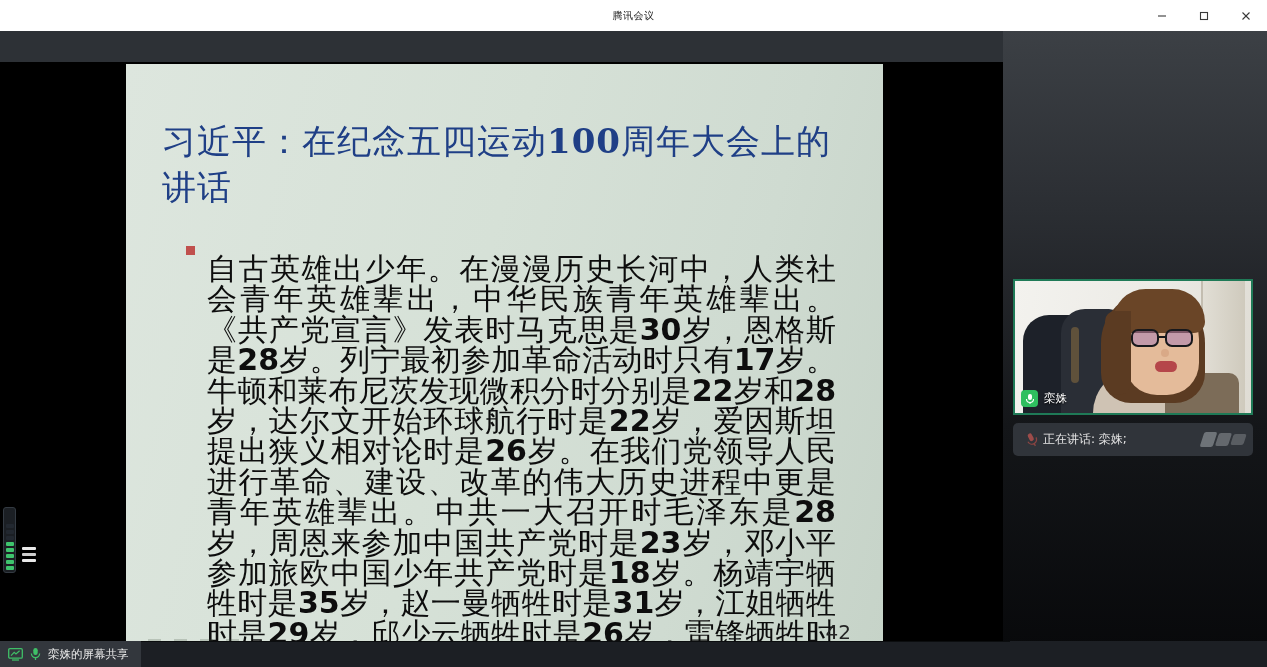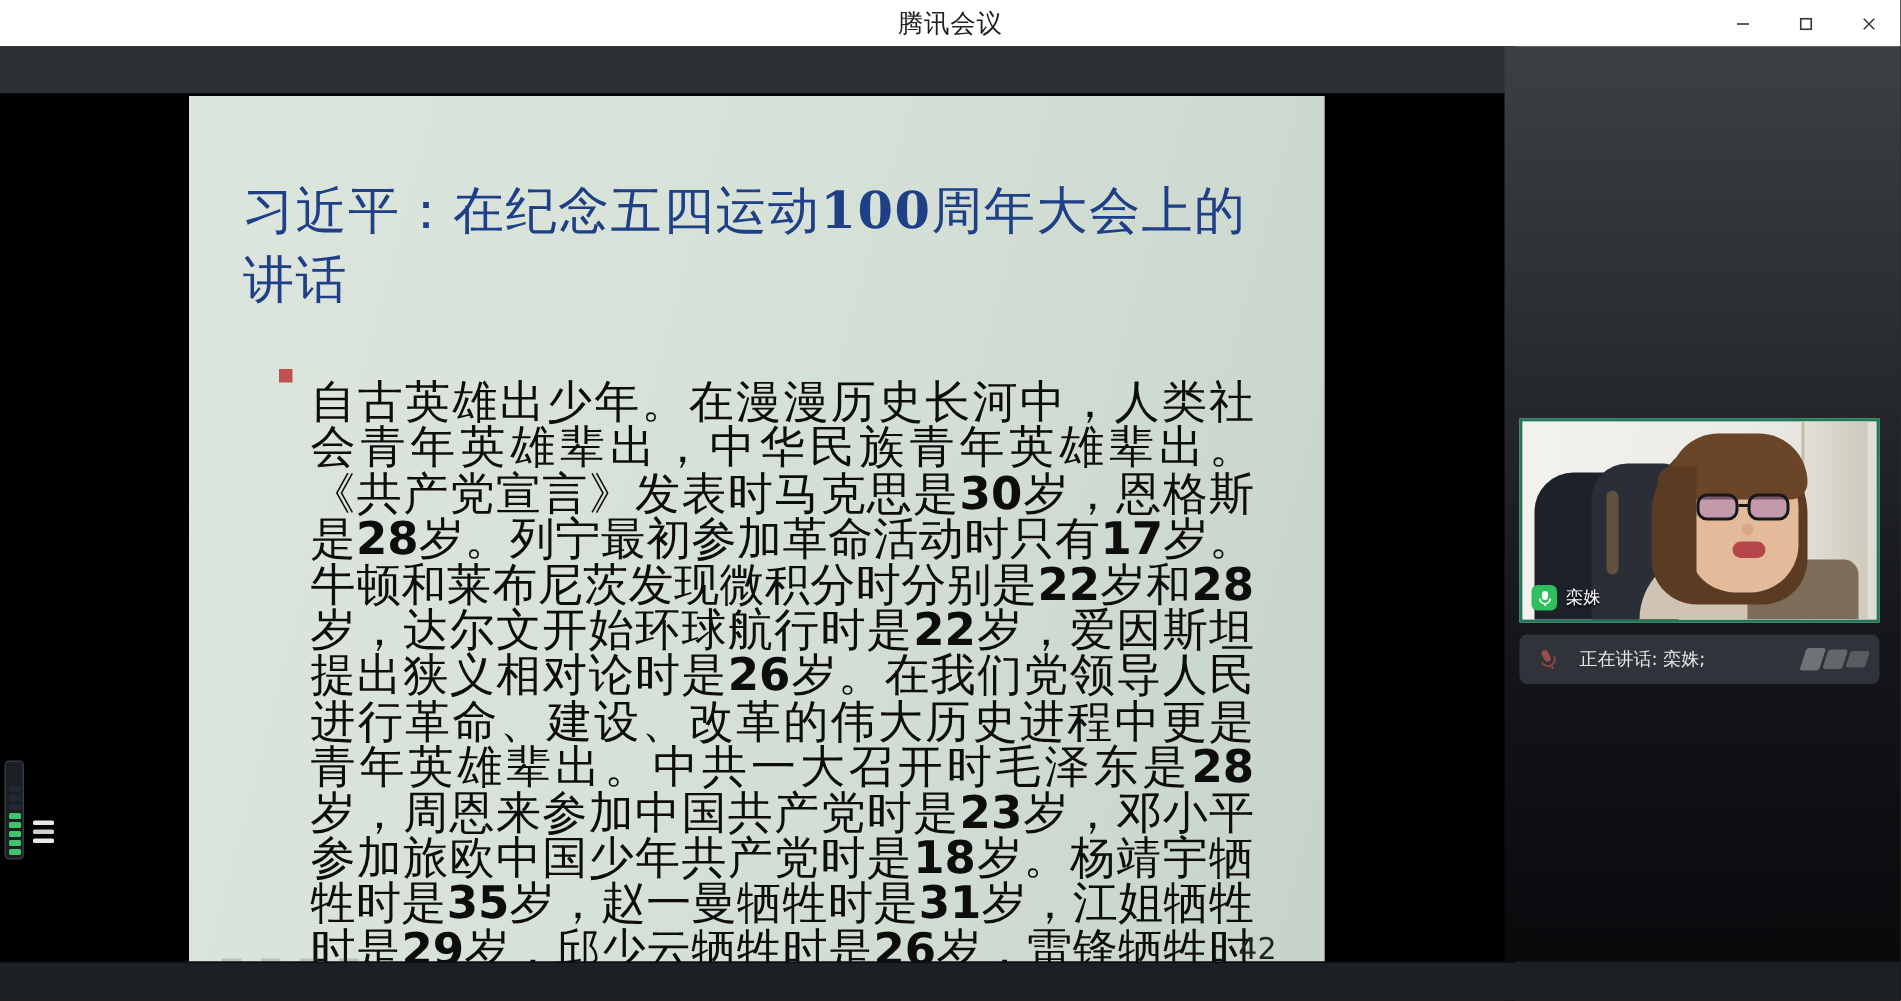--- a/index.html
+++ b/index.html
@@ -12,21 +12,21 @@
 
   
   #app { position:relative; width:1267px; height:667px; background:#000; }
 
   #titlebar {
     position:absolute; left:0; top:0; width:1267px; height:31px;
     background:#ffffff;
     display:flex; align-items:center; justify-content:center;
   }
   #titlebar .title {
-    font-size:17px; color:#1f1f1f; letter-spacing:.5px;
+    font-size:10px; color:#1f1f1f; letter-spacing:.5px;
     font-family:"DejaVu Sans","Liberation Sans", sans-serif;
   }
   #wincontrols {
     position:absolute; right:0; top:0; height:31px;
     display:flex; align-items:center;
   }
   #wincontrols .wc {
     width:42px; height:31px;
     display:flex; align-items:center; justify-content:center;
     color:#3a3a3a; font-size:13px; line-height:1;
@@ -199,21 +199,20 @@
     background:#30343a; border-radius:5px;
     display:flex; align-items:center; padding:0 8px;
     overflow:hidden;
   }
   #speaking-bar .micicon {
     width:22px; height:22px;
     display:flex; align-items:center; justify-content:center;
     flex:0 0 auto;
   }
   #speaking-bar .sp-text {
-    margin-left:10px;
     color:#e6e6e6; font-size:12px;
     font-family:"DejaVu Sans","Liberation Sans", sans-serif;
     white-space:nowrap;
   }
   #speaking-bar .waves {
     margin-left:auto; display:flex; align-items:center; gap:2px;
   }
   #speaking-bar .waves i {
     display:block; width:13px; height:15px; background:#6e7378;
     transform:skewX(-18deg); border-radius:2px;
@@ -382,15 +381,28 @@
           <i></i>
           <i></i>
           <i></i>
         </span>
     </div>
 
   </div>
 
   <div id="taskbar">
     <div id="task-divider"></div>
+    <div id="task-item">
+      <svg class="ico" width="15" height="13" viewBox="0 0 15 13">
+        <rect x="0.7" y="0.7" width="13.6" height="9.4" rx="1.2" fill="none" stroke="#3fbf67" stroke-width="1.3"></rect>
+        <path d="M3 7.6 L6.2 4.3 L8 6 L11.6 2.8" fill="none" stroke="#3fbf67" stroke-width="1.2"></path>
+        <line x1="4" y1="12" x2="11" y2="12" stroke="#3fbf67" stroke-width="1.3"></line>
+      </svg>
+      <svg class="ico" width="11" height="14" viewBox="0 0 11 14">
+        <rect x="3.3" y="1" width="4.4" height="7" rx="2.2" fill="#3fbf67"></rect>
+        <path d="M1.4 6.6 a4.1 4.1 0 0 0 8.2 0" fill="none" stroke="#3fbf67" stroke-width="1.3"></path>
+        <line x1="5.5" y1="10.6" x2="5.5" y2="13" stroke="#3fbf67" stroke-width="1.3"></line>
+      </svg>
+      <span class="label">栾姝的屏幕共享</span>
+    </div>
   </div>
 
 </div>
 
 </body></html>

